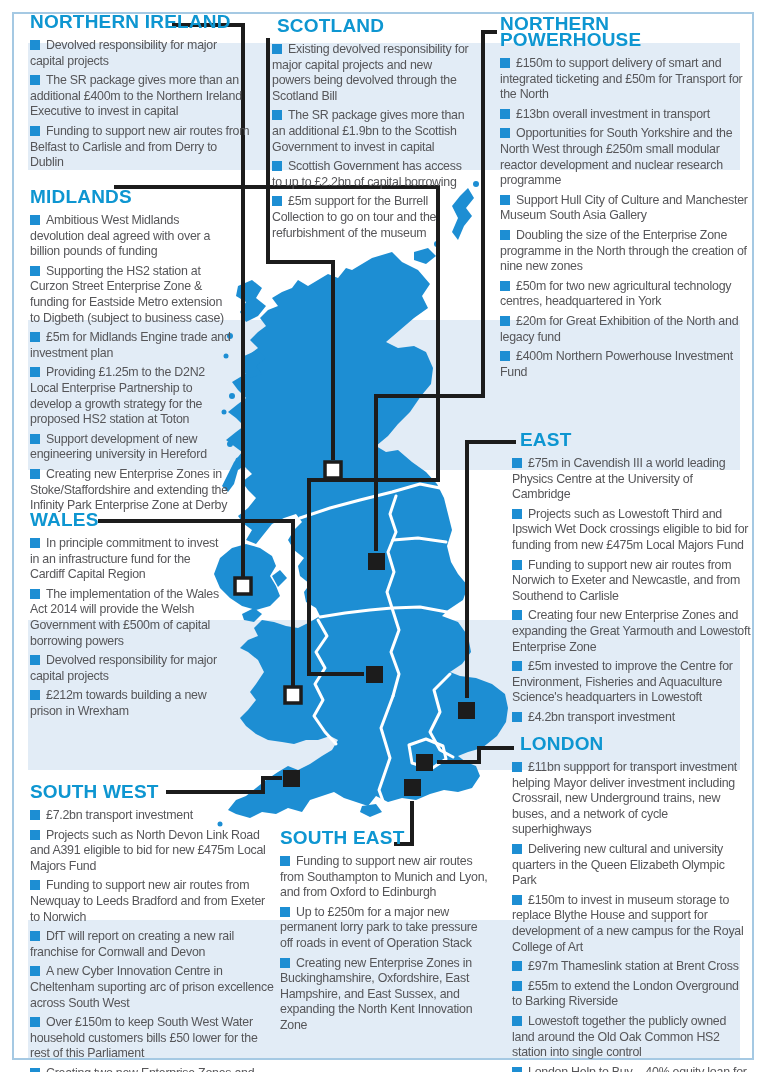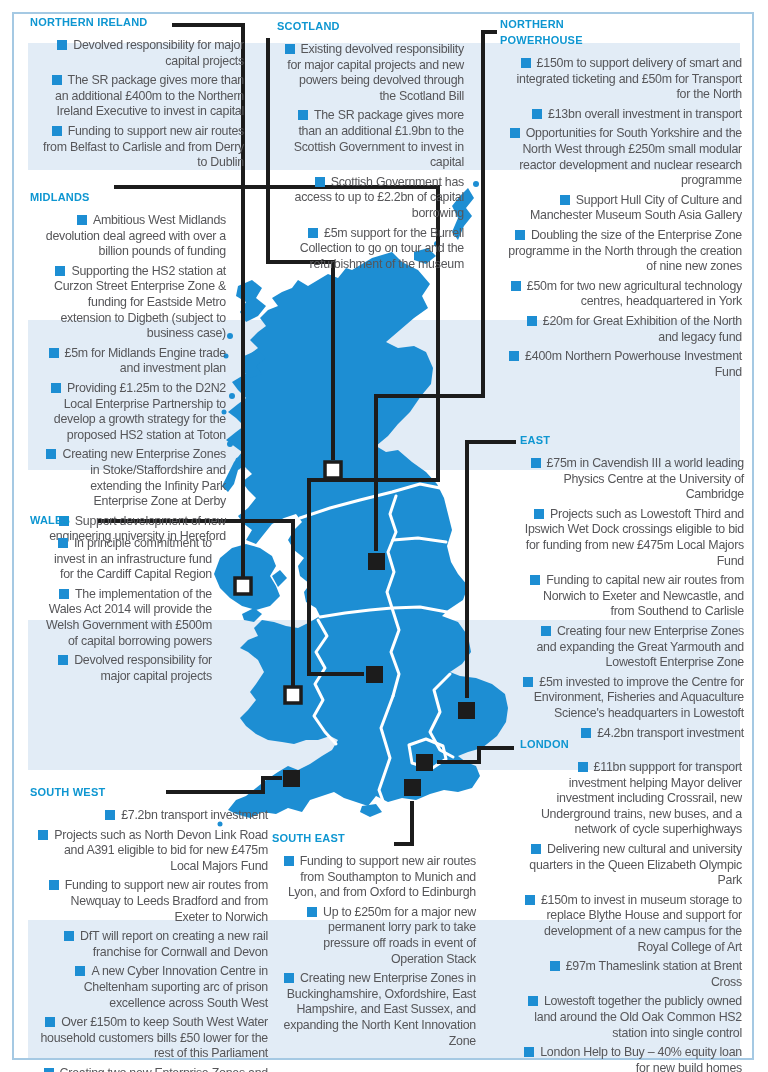--- a/index.html
+++ b/index.html
@@ -15,24 +15,24 @@
     position:absolute;left:28px;top:43px;width:712px;height:127px;
     background:#e2ecf6;z-index:1;
   }
   .stripes{
     position:absolute;left:28px;top:170px;width:712px;height:888px;z-index:1;
     background:repeating-linear-gradient(180deg,#ffffff 0 150px,#e2ecf6 150px 300px);
   }
   svg.maplayer{position:absolute;left:0;top:0;z-index:2;}
   .panel{position:absolute;z-index:3;}
   .panel h2{
-    font-size:11px;font-weight:bold;color:#0e96d1;margin:0 0 8px 0;
+    font-size:19px;font-weight:bold;color:#0e96d1;margin:0 0 8px 0;
     letter-spacing:.2px;line-height:16px;white-space:pre-line;
   }
-  .panel ul{list-style:none;margin:8px;padding:0;text-align:right;}
+  .panel ul{list-style:none;margin:0;padding:0;}
   .panel li{
     margin:0 0 4px 0;font-size:12.4px;line-height:15.6px;color:#565659;
     letter-spacing:-0.25px;
   }
   .bullet{
     display:inline-block;width:10px;height:10px;background:#1d8ed3;
     margin-right:6px;transform:translateY(1px);
   }
   .t-indent h2{margin-left:8px;}
   .t-indent-sm h2{margin-left:5px;}
@@ -174,72 +174,74 @@
       </ul>
   </section>
 
   <section class="panel" style="left:30px;top:189px;width:204px;">
     <h2>MIDLANDS</h2>
     <ul>
         <li><span class="bullet"></span><span>Ambitious West Midlands devolution deal agreed with over a billion pounds of funding</span></li>
         <li><span class="bullet"></span><span>Supporting the HS2 station at Curzon Street Enterprise Zone &amp; funding for Eastside Metro extension to Digbeth (subject to business case)</span></li>
         <li><span class="bullet"></span><span>£5m for Midlands Engine trade and investment plan</span></li>
         <li><span class="bullet"></span><span>Providing £1.25m to the D2N2 Local Enterprise Partnership to develop a growth strategy for the proposed HS2 station at Toton</span></li>
+        <li><span class="bullet"></span><span>Support development of new engineering university in Hereford</span></li>
         <li><span class="bullet"></span><span>Creating new Enterprise Zones in Stoke/Staffordshire and extending the Infinity Park Enterprise Zone at Derby</span></li>
-        <li><span class="bullet"></span><span>Support development of new engineering university in Hereford</span></li>
       </ul>
   </section>
 
   <section class="panel t-indent" style="left:512px;top:432px;width:240px;">
     <h2>EAST</h2>
     <ul>
         <li><span class="bullet"></span><span>£75m in Cavendish III a world leading Physics Centre at the University of Cambridge</span></li>
         <li><span class="bullet"></span><span>Projects such as Lowestoft Third and Ipswich Wet Dock crossings eligible to bid for funding from new £475m Local Majors Fund</span></li>
-        <li><span class="bullet"></span><span>Funding to capital new air routes from Norwich to Exeter and Newcastle, and from Southend to Carlisle</span></li>
+        <li><span class="bullet"></span><span>Funding to support new air routes from Norwich to Exeter and Newcastle, and from Southend to Carlisle</span></li>
         <li><span class="bullet"></span><span>Creating four new Enterprise Zones and expanding the Great Yarmouth and Lowestoft Enterprise Zone</span></li>
         <li><span class="bullet"></span><span>£5m invested to improve the Centre for Environment, Fisheries and Aquaculture Science's headquarters in Lowestoft</span></li>
         <li><span class="bullet"></span><span>£4.2bn transport investment</span></li>
       </ul>
   </section>
 
   <section class="panel" style="left:30px;top:512px;width:190px;">
     <h2>WALES</h2>
     <ul>
         <li><span class="bullet"></span><span>In principle commitment to invest in an infrastructure fund for the Cardiff Capital Region</span></li>
         <li><span class="bullet"></span><span>The implementation of the Wales Act 2014 will provide the Welsh Government with £500m of capital borrowing powers</span></li>
         <li><span class="bullet"></span><span>Devolved responsibility for major capital projects</span></li>
+        <li><span class="bullet"></span><span>£212m towards building a new prison in Wrexham</span></li>
       </ul>
   </section>
 
   <section class="panel t-indent" style="left:512px;top:736px;width:238px;">
     <h2>LONDON</h2>
     <ul>
         <li><span class="bullet"></span><span>£11bn suppport for transport investment helping Mayor deliver investment including Crossrail, new Underground trains, new buses, and a network of cycle superhighways</span></li>
         <li><span class="bullet"></span><span>Delivering new cultural and university quarters in the Queen Elizabeth Olympic Park</span></li>
         <li><span class="bullet"></span><span>£150m to invest in museum storage to replace Blythe House and support for development of a new campus for the Royal College of Art</span></li>
         <li><span class="bullet"></span><span>£97m Thameslink station at Brent Cross</span></li>
+        <li><span class="bullet"></span><span>£55m to extend the London Overground to Barking Riverside</span></li>
         <li><span class="bullet"></span><span>Lowestoft together the publicly owned land around the Old Oak Common HS2 station into single control</span></li>
         <li><span class="bullet"></span><span>London Help to Buy – 40% equity loan for new build homes</span></li>
       </ul>
   </section>
 
   <section class="panel" style="left:30px;top:784px;width:246px;">
     <h2>SOUTH WEST</h2>
     <ul>
         <li><span class="bullet"></span><span>£7.2bn transport investment</span></li>
         <li><span class="bullet"></span><span>Projects such as North Devon Link Road and A391 eligible to bid for new £475m Local Majors Fund</span></li>
         <li><span class="bullet"></span><span>Funding to support new air routes from Newquay to Leeds Bradford and from Exeter to Norwich</span></li>
         <li><span class="bullet"></span><span>DfT will report on creating a new rail franchise for Cornwall and Devon</span></li>
         <li><span class="bullet"></span><span>A new Cyber Innovation Centre in Cheltenham suporting arc of prison excellence across South West</span></li>
         <li><span class="bullet"></span><span>Over £150m to keep South West Water household customers bills £50 lower for the rest of this Parliament</span></li>
         <li><span class="bullet"></span><span>Creating two new Enterprise Zones and expanding the existing Enterprise Zones in Bristol and Cornwall/Isles of Scilly</span></li>
       </ul>
   </section>
 
-  <section class="panel" style="left:272px;top:830px;width:212px;">
+  <section class="panel" style="left:280px;top:830px;width:212px;">
     <h2>SOUTH EAST</h2>
     <ul>
         <li><span class="bullet"></span><span>Funding to support new air routes from Southampton to Munich and Lyon, and from Oxford to Edinburgh</span></li>
         <li><span class="bullet"></span><span>Up to £250m for a major new permanent lorry park to take pressure off roads in event of Operation Stack</span></li>
         <li><span class="bullet"></span><span>Creating new Enterprise Zones in Buckinghamshire, Oxfordshire, East Hampshire, and East Sussex, and expanding the North Kent Innovation Zone</span></li>
       </ul>
   </section>
 
 </div>
 

